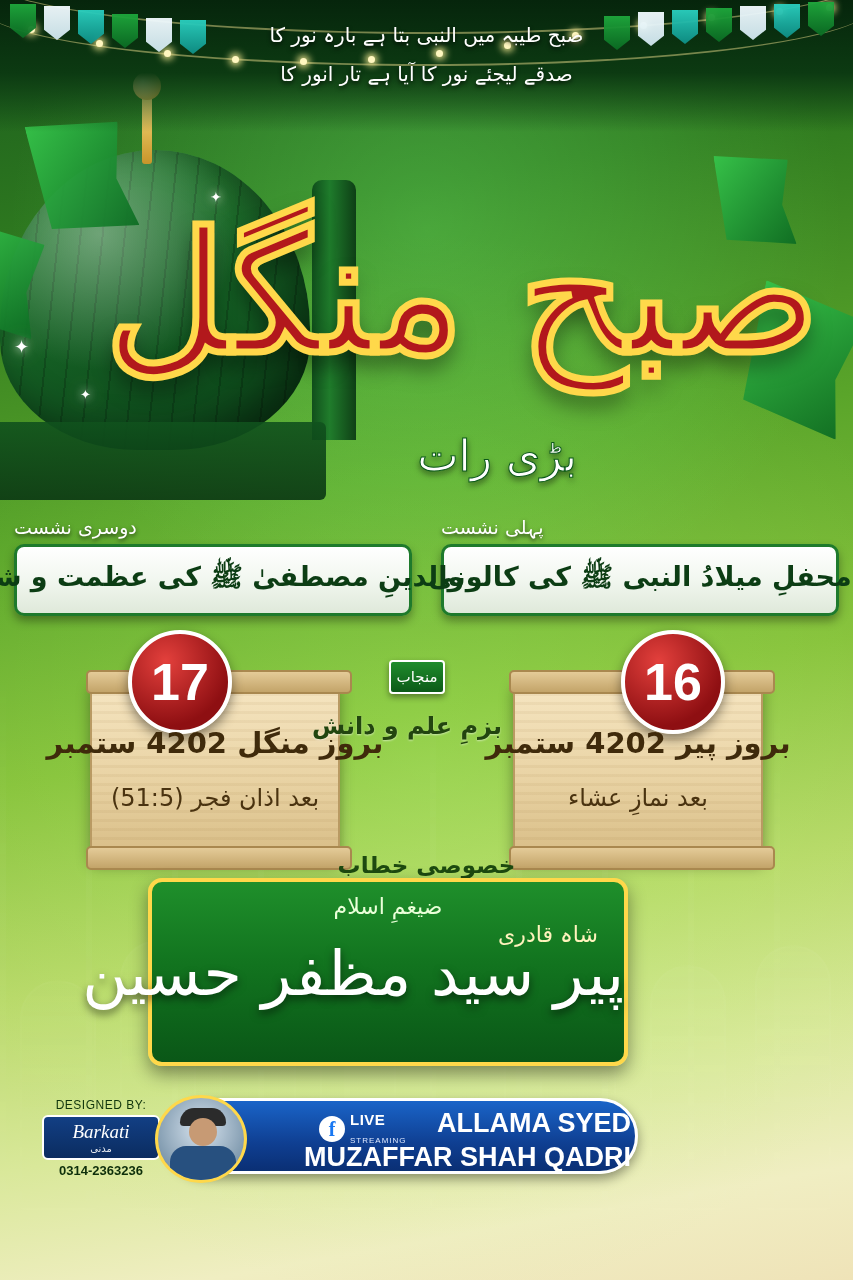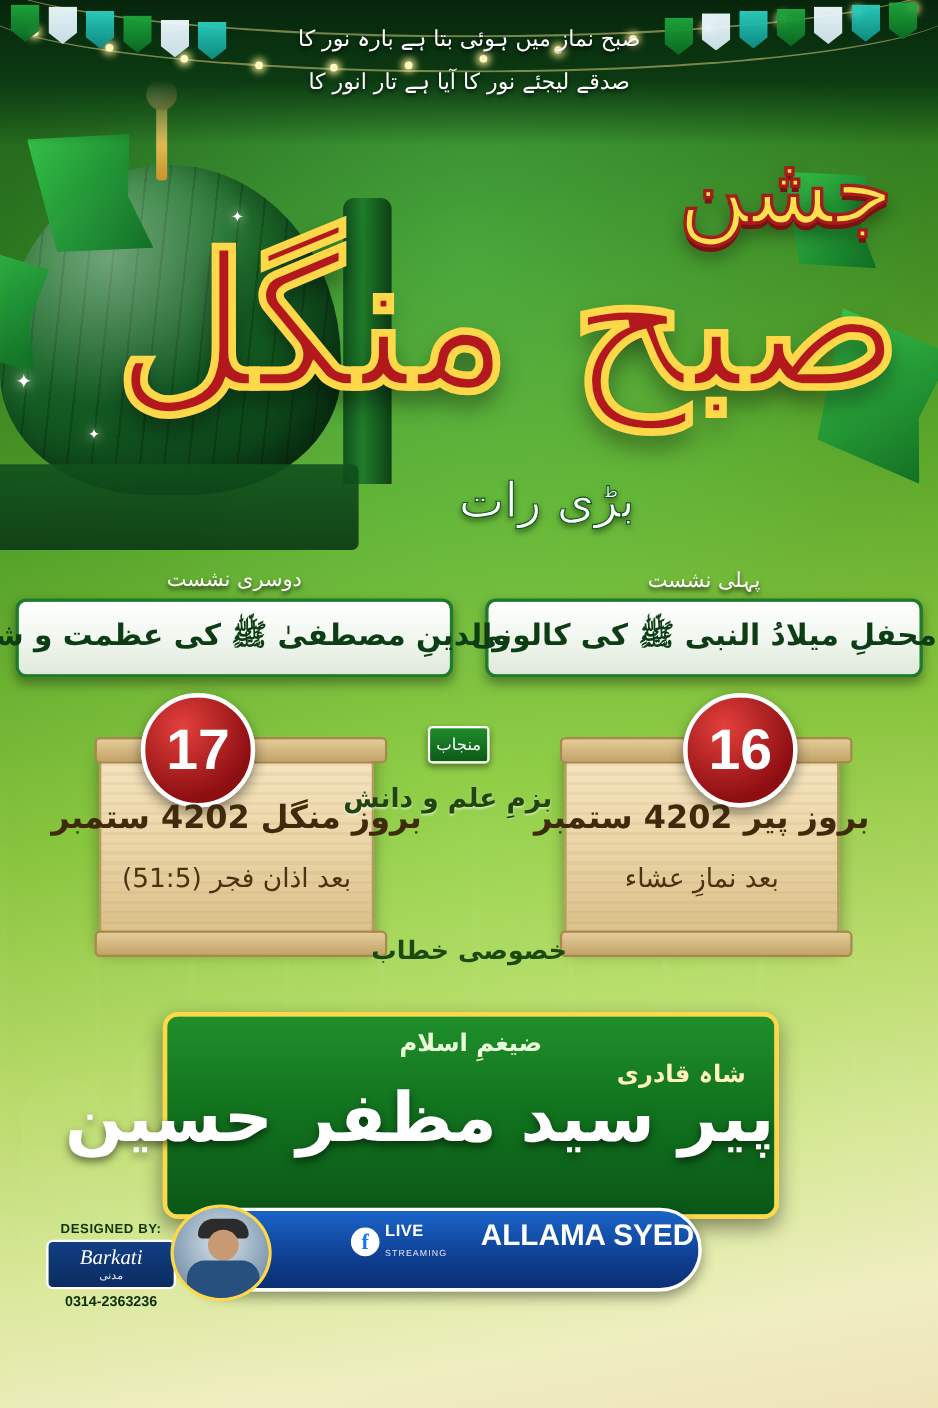--- a/index.html
+++ b/index.html
@@ -152,21 +152,21 @@
     border-radius: 10px;
     box-shadow: 0 5px 10px rgba(0,0,0,.35);
     display: flex; align-items: center; justify-content: center;
   }
   .session-ribbon.right { right: 14px; }
   .session-ribbon.left  { left: 14px; }
   .session-text {
     font-size: 27px; color: #0c3d14; font-weight: bold;
   }
   .session-label {
-    position: absolute; top: -4px; width: 398px; text-align: center;
+    position: absolute; top: -4px; width: 398px; text-align: left;
     font-size: 19px; color: #ffffff; text-shadow: 0 2px 4px rgba(0,0,0,.7);
   }
   
   .scroll {
     position: absolute; top: 680px; width: 250px; height: 180px;
     background:
       repeating-linear-gradient(0deg, rgba(140,100,40,0.07) 0 3px, rgba(0,0,0,0) 3px 9px),
       linear-gradient(180deg, #f6e6c2 0%, #e9d3a4 55%, #d8bd86 100%);
     border: 2px solid #b99a63;
     border-radius: 6px;
@@ -210,26 +210,25 @@
     box-shadow: 0 3px 6px rgba(0,0,0,.4);
   }
   .mid-text {
     position: absolute; top: 706px; left: 352px; width: 150px;
     text-align: center; color: #22450f; font-size: 24px; line-height: 1.7;
     font-weight: bold;
     text-shadow: 0 1px 2px rgba(255,255,255,.5);
   }
   
   .speaker-panel {
-    position: absolute; top: 920px; left: 148px; width: 560px; height: 188px;
+    position: absolute; top: 878px; left: 148px; width: 480px; height: 188px;
     background: linear-gradient(180deg, #1f8f2b 0%, #12741f 45%, #0a5717 100%);
     border: 4px solid #ffd84a;
     border-radius: 14px;
     box-shadow: 0 8px 18px rgba(0,0,0,.42);
-    font-weight: bold;
   }
   .speaker-label {
     position: absolute; top: 852px; left: 0; width: 853px; text-align: center;
     font-size: 23px; color: #1d4a10; font-weight: bold;
   }
   .speaker-small {
     position: absolute; top: 12px; left: 0; width: 100%; text-align: center;
     font-size: 22px; color: #eaffd9;
   }
   .speaker-name {
@@ -238,21 +237,21 @@
     text-shadow: 0 4px 8px rgba(0,0,0,.55);
   }
   .speaker-suffix {
     position: absolute; top: 40px; right: 26px;
     font-size: 22px; color: #fff3bd;
   }
   
   .designer {
     position: absolute; left: 42px; top: 1098px; width: 118px; text-align: center;
   }
-  .designer-title { font-size: 12px; font-weight: bold; color: #10350c; letter-spacing: .5px; margin-top: 12px; }
+  .designer-title { font-size: 12px; font-weight: normal; color: #10350c; letter-spacing: .5px; }
   .designer-card {
     margin-top: 3px; background: linear-gradient(180deg, #123f84, #0b2c60);
     border: 2px solid #ffffff; border-radius: 6px; padding: 4px 6px;
     color: #fff;
   }
   .designer-brand { font-family: "Liberation Serif", serif; font-style: italic; font-size: 19px; }
   .designer-brand-sub { font-size: 10px; opacity: .9; }
   .designer-phone {
     margin-top: 3px; font-size: 13px; font-weight: bold; color: #0e2f0a;
   }
@@ -379,26 +378,25 @@
     <div class="flag" style="left:604px; top:16px;"></div>
     <div class="flag white" style="left:638px; top:12px;"></div>
     <div class="flag teal" style="left:672px; top:10px;"></div>
     <div class="flag" style="left:706px; top:8px;"></div>
     <div class="flag white" style="left:740px; top:6px;"></div>
     <div class="flag teal" style="left:774px; top:4px;"></div>
     <div class="flag" style="left:808px; top:2px;"></div>
   </div>
 
   <div class="couplet urdu">
-    <div>صبح نماز میں ہوئی بتا ہے بارہ نور کا</div>
+    <div>صبح طیبہ میں النبی بتا ہے بارہ نور کا</div>
     <div>صدقے لیجئے نور کا آیا ہے تار انور کا</div>
   </div>
 
   <div class="title-block">
-    <div class="title-jashn urdu">جشن</div>
     <div class="title-main urdu">صبح منگل</div>
   </div>
   <div class="title-sub urdu">بڑی رات</div>
 
   <div class="sessions">
     <div class="session-label urdu" style="right:14px;">پہلی نشست</div>
     <div class="session-ribbon right">
       <span class="session-text urdu">محفلِ میلادُ النبی ﷺ کی کالونی</span>
     </div>
     <div class="session-label urdu" style="left:14px;">دوسری نشست</div>
@@ -454,17 +452,18 @@
     </div>
     <div class="fb-chip">
       <span class="fb-circle">f</span>
       <span>
         <span class="live-word">LIVE</span><br>
         <span class="streaming-word">STREAMING</span>
       </span>
     </div>
     <div class="live-name">
       <span>ALLAMA SYED</span>
+      <span class="l2">MUZAFFAR SHAH QADRI</span>
     </div>
   </div>
 
 
 </div>
 
 </body></html>

